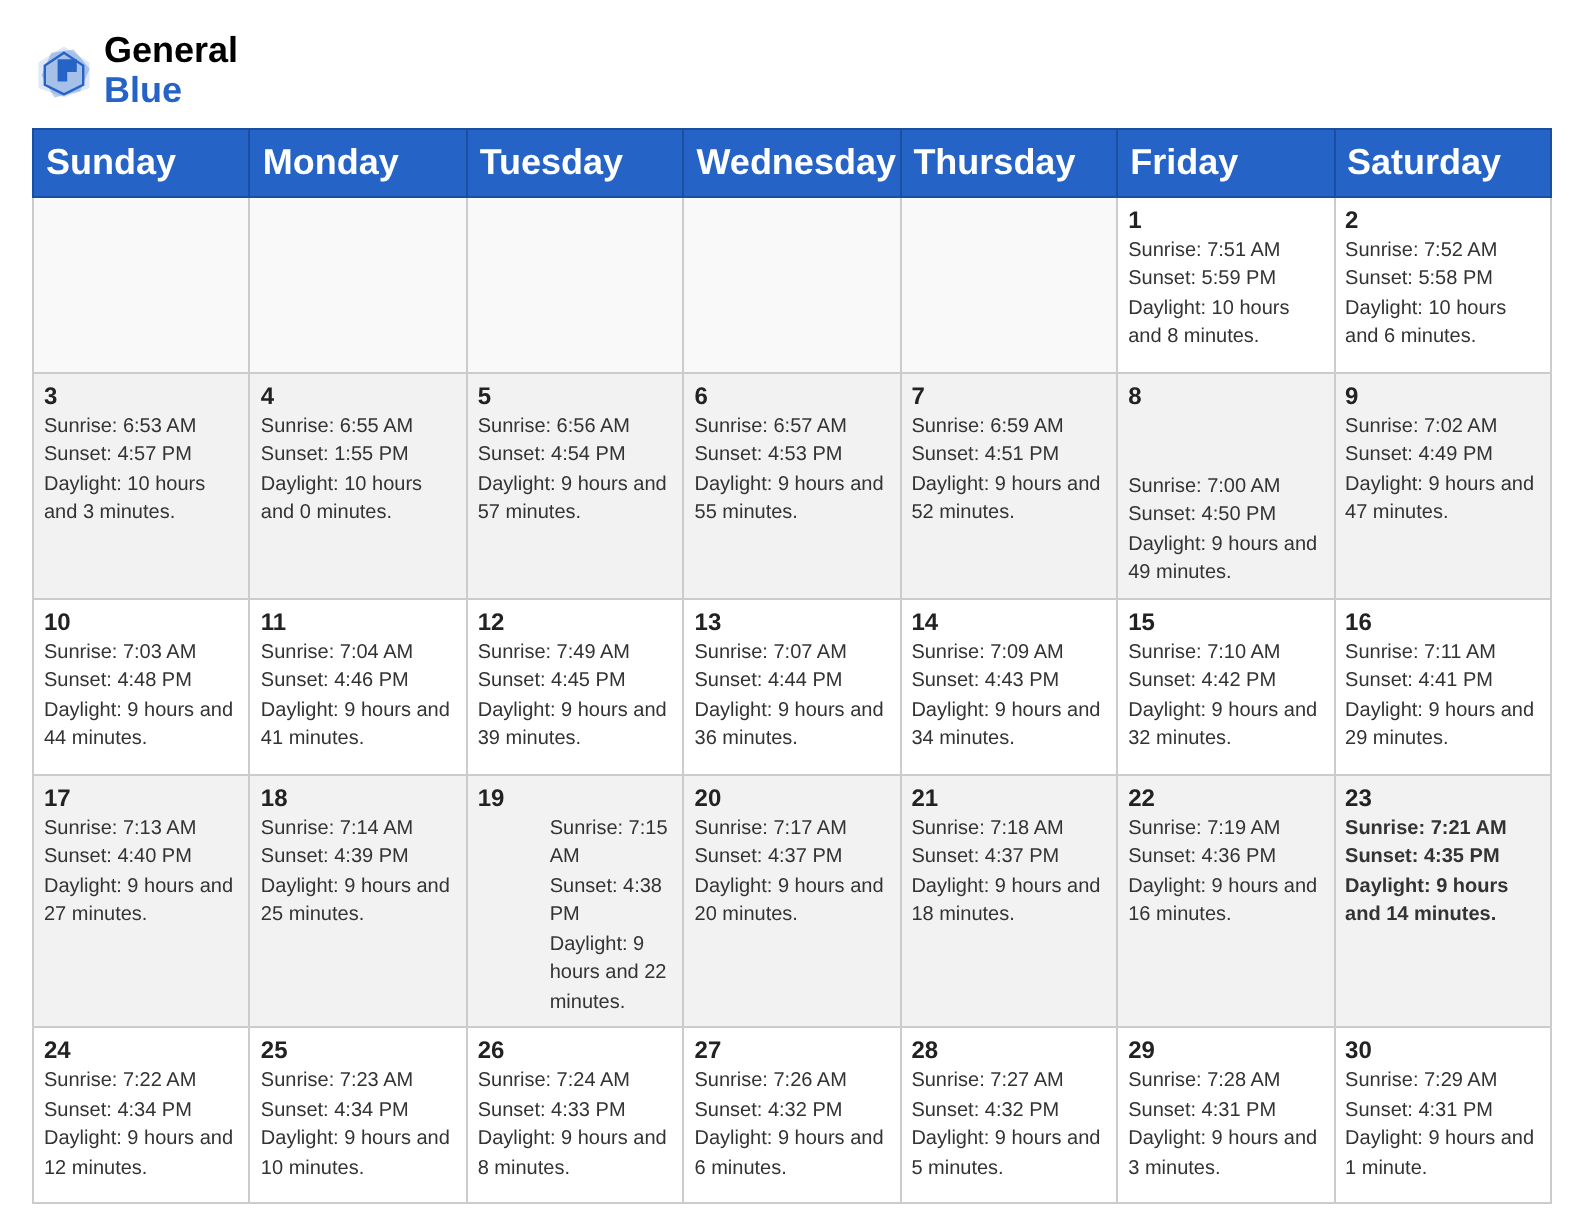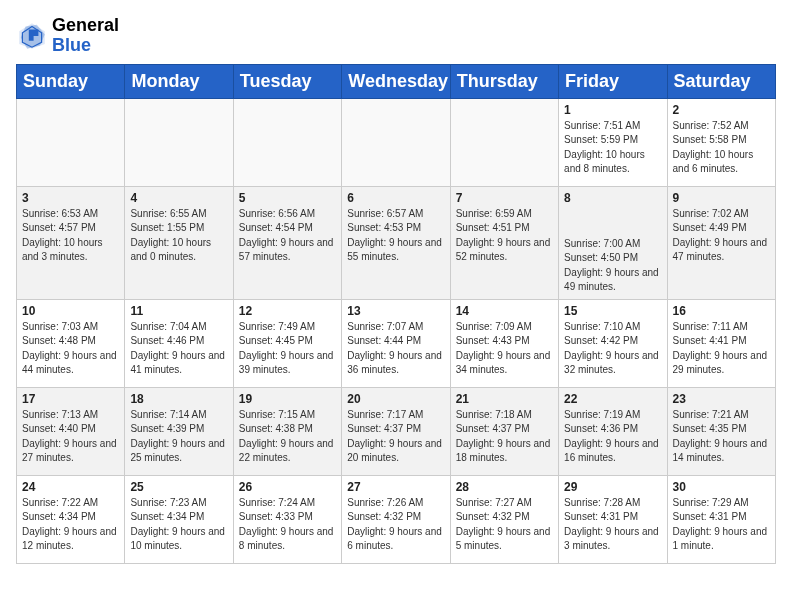--- a/index.html
+++ b/index.html
@@ -230,21 +230,21 @@
 Daylight: 9 hours and 27 minutes.</div>
         </td>
         <td class="alt-row">
           <div class="day-num">18</div>
           <div class="day-info" style="white-space: pre-line;">Sunrise: 7:14 AM
 Sunset: 4:39 PM
 Daylight: 9 hours and 25 minutes.</div>
         </td>
         <td class="alt-row">
           <div class="day-num">19</div>
-          <div class="day-info" style="white-space: pre-line;">Sunrise: 7:15 AM
+          <div class="day-info" style="white-space: pre-line; margin-left: 36px;">Sunrise: 7:15 AM
 Sunset: 4:38 PM
 Daylight: 9 hours and 22 minutes.</div>
         </td>
         <td class="alt-row">
           <div class="day-num">20</div>
           <div class="day-info" style="white-space: pre-line;">Sunrise: 7:17 AM
 Sunset: 4:37 PM
 Daylight: 9 hours and 20 minutes.</div>
         </td>
         <td class="alt-row">
@@ -254,21 +254,21 @@
 Daylight: 9 hours and 18 minutes.</div>
         </td>
         <td class="alt-row">
           <div class="day-num">22</div>
           <div class="day-info" style="white-space: pre-line;">Sunrise: 7:19 AM
 Sunset: 4:36 PM
 Daylight: 9 hours and 16 minutes.</div>
         </td>
         <td class="alt-row">
           <div class="day-num">23</div>
-          <div class="day-info" style="white-space: pre-line;">Sunrise: 7:21 AM
+          <div class="day-info" style="white-space: pre-line; font-weight: bold;">Sunrise: 7:21 AM
 Sunset: 4:35 PM
 Daylight: 9 hours and 14 minutes.</div>
         </td>
       </tr>
       <tr>
         <td>
           <div class="day-num">24</div>
           <div class="day-info" style="white-space: pre-line;">Sunrise: 7:22 AM
 Sunset: 4:34 PM
 Daylight: 9 hours and 12 minutes.</div>

